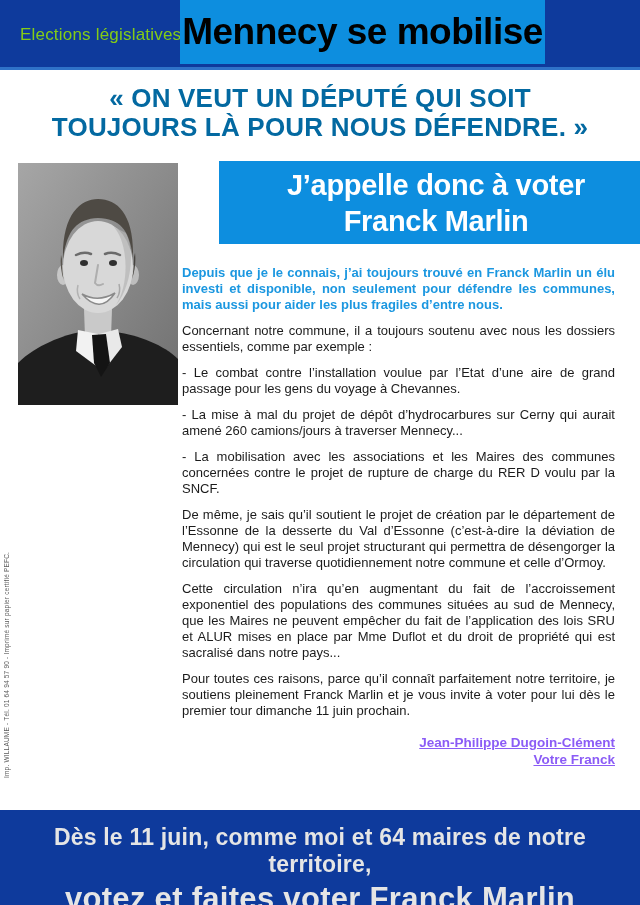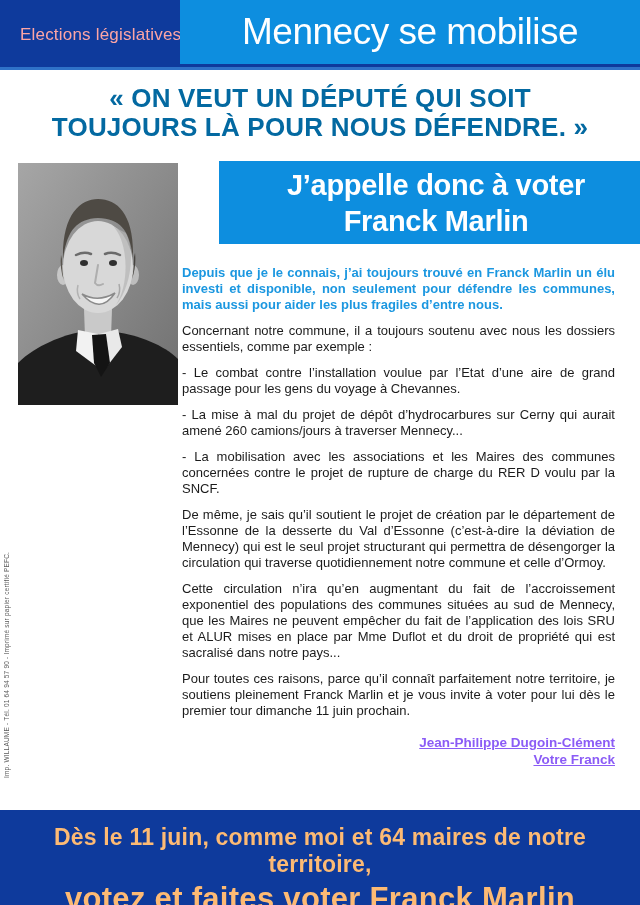--- a/index.html
+++ b/index.html
@@ -7,26 +7,26 @@
     position:relative;width:640px;height:905px;background:#ffffff;
     overflow:hidden;font-family:"Liberation Sans",sans-serif;
   }
   
   .header{
     position:absolute;left:0;top:0;width:640px;height:70px;
     background:#0e3a9c;border-bottom:3px solid #2f72c8;box-sizing:border-box;
   }
   .kicker{
     position:absolute;left:20px;top:0;height:70px;display:flex;align-items:center;
-    color:#fca5a5;font-size:17px;letter-spacing:.2px;
+    color:#84cc16;font-size:17px;letter-spacing:.2px;
   }
   .title-box{
-    position:absolute;left:180px;top:0;width:460px;height:64px;background:#0d8edf;
+    position:absolute;left:180px;top:0;width:365px;height:64px;background:#0d8edf;
     display:flex;align-items:center;justify-content:center;
-    color:#ffffff;font-size:37px;font-weight:normal;letter-spacing:-0.5px;
+    color:#000000;font-size:37px;font-weight:bold;letter-spacing:-0.5px;
   }
   
   .quote{
     position:absolute;left:0;top:84px;width:640px;text-align:center;
     color:#0369a1;font-size:26px;font-weight:bold;line-height:29px;letter-spacing:.2px;
   }
   
   .portrait{position:absolute;left:18px;top:163px;width:160px;height:242px;}
   .portrait svg{display:block;width:100%;height:100%;}
   
@@ -44,21 +44,21 @@
   .p-blue{color:#1b97e0;font-weight:bold;}
   .p-bold{font-weight:normal;}
   .signature{
     margin-top:15px;text-align:right;font-weight:bold;font-size:13.5px;line-height:17px;
     color:#8b5cf6;
     text-decoration:underline;
   }
   
   .footer{
     position:absolute;left:0;top:810px;width:640px;height:95px;background:#0e3a9c;
-    color:#fdba74;text-align:center;
+    color:#e5e5e5;text-align:center;
   }
   .footer-line1{margin-top:14px;font-size:23px;font-weight:bold;letter-spacing:.2px;}
   .footer-line2{margin-top:3px;font-size:31px;font-weight:bold;letter-spacing:.3px;}
   
   .imprint{
     position:absolute;left:3px;top:778px;width:170px;
     transform:rotate(-90deg);transform-origin:0 0;
     font-size:6.5px;color:#5a5a5a;white-space:nowrap;letter-spacing:.2px;
   }
 </style>

